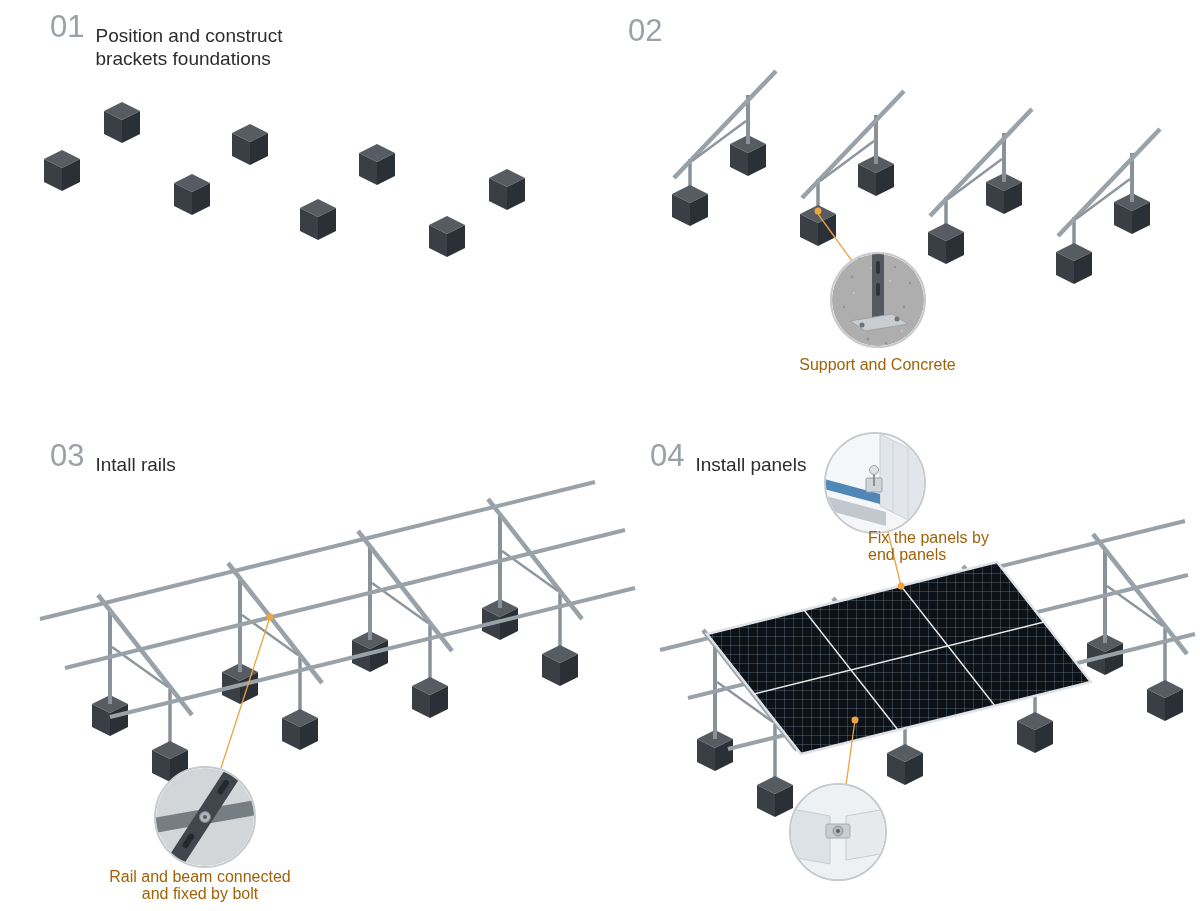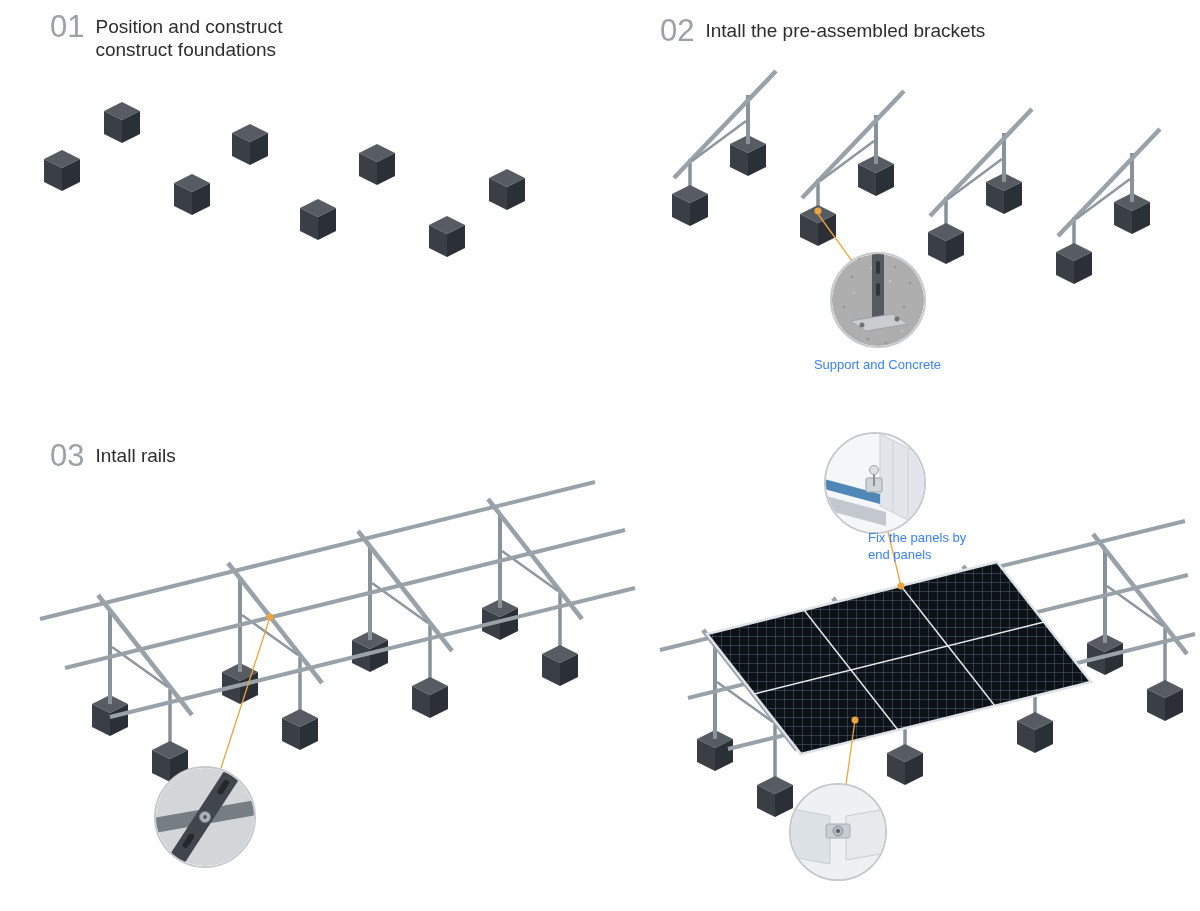--- a/index.html
+++ b/index.html
@@ -5,35 +5,35 @@
   html,body{margin:0;padding:0;}
   body{
     width:1200px;height:911px;position:relative;overflow:hidden;
     background:#ffffff;
     font-family:"Liberation Sans", sans-serif;
   }
   .canvas{position:absolute;inset:0;}
   .illus{position:absolute;}
   .step-header{position:absolute;display:flex;gap:11px;align-items:flex-start;}
   .num{font-size:31px;line-height:30px;color:#9ba1a7;font-weight:400;}
-  .title{font-size:19px;line-height:23px;color:#2d2d2d;font-weight:500;margin-top:3px;}
+  .title{font-size:19px;line-height:23px;color:#2d2d2d;font-weight:500;margin-top:12px;}
   .tl{display:block;}
-  .caption{position:absolute;font-size:13px;line-height:17px;color:#3b82f6;}
+  .caption{position:absolute;font-size:16px;line-height:17px;color:#a16207;}
   .cl{display:block;}
 </style>
 </head>
 <body>
 
 <div class="canvas">
 
   <div class="step-header" style="left:50px;top:12px">
     <span class="num">01</span>
     <div class="title">
       <span class="tl">Position and construct</span>
-      <span class="tl">construct foundations</span>
+      <span class="tl">brackets foundations</span>
     </div>
   </div>
 
   <svg class="illus" style="left:20px;top:70px" width="580" height="330">
     <defs>
       <g id="cube">
         <polygon points="0,-10 18,-1 0,8 -18,-1" fill="#565c62"></polygon>
         <polygon points="-18,-1 0,8 0,31 -18,22" fill="#3a3f45"></polygon>
         <polygon points="0,8 18,-1 18,22 0,31" fill="#2b3036"></polygon>
       </g>
@@ -43,25 +43,22 @@
       <use href="#cube" x="42" y="90"></use>
       <use href="#cube" x="230" y="64"></use>
       <use href="#cube" x="172" y="114"></use>
       <use href="#cube" x="357" y="84"></use>
       <use href="#cube" x="298" y="139"></use>
       <use href="#cube" x="487" y="109"></use>
       <use href="#cube" x="427" y="156"></use>
     </g>
   </svg>
 
-  <div class="step-header" style="left:660px;top:16px">
+  <div class="step-header" style="left:628px;top:16px">
     <span class="num">02</span>
-    <div class="title">
-      <span class="tl">Intall the pre-assembled brackets</span>
-    </div>
   </div>
 
   <svg class="illus" style="left:640px;top:55px" width="560" height="330">
     <defs>
       <g id="bracket">
         <use href="#cube" x="58" y="-50"></use>
         <line x1="58" y1="-51" x2="58" y2="-100" stroke="#8a9299" stroke-width="4"></line>
         <line x1="0" y1="-2" x2="0" y2="-36" stroke="#8a9299" stroke-width="3.5"></line>
         <line x1="-16" y1="-17" x2="86" y2="-124" stroke="#9aa2a9" stroke-width="4.5"></line>
         <line x1="2" y1="-34" x2="56" y2="-74" stroke="#8f979e" stroke-width="2.5"></line>
@@ -160,21 +157,31 @@
           <rect x="176" y="282" width="17" height="110" fill="#40464c"></rect>
           <rect x="181" y="294" width="6" height="16" rx="3" fill="#23282d"></rect>
           <rect x="181" y="358" width="6" height="16" rx="3" fill="#23282d"></rect>
         </g>
         <circle cx="185" cy="337" r="5.5" fill="#aeb4b9" stroke="#787f85" stroke-width="1"></circle>
         <circle cx="185" cy="337" r="2" fill="#565c62"></circle>
       </g>
     </g>
   </svg>
 
-
+  <div class="caption" style="left:95px;top:868px;width:210px;text-align:center">
+    <span class="cl">Rail and beam connected</span>
+    <span class="cl">and fixed by bolt</span>
+  </div>
+
+  <div class="step-header" style="left:650px;top:441px">
+    <span class="num">04</span>
+    <div class="title">
+      <span class="tl">Install panels</span>
+    </div>
+  </div>
 
   <svg class="illus" style="left:640px;top:420px" width="560" height="491">
     <defs>
       <pattern id="pvcells" width="9" height="9" patternUnits="userSpaceOnUse">
         <rect width="9" height="9" fill="#0d1219"></rect>
         <path d="M0 0 H9 M0 0 V9" stroke="#74879a" stroke-width="0.7" fill="none"></path>
       </pattern>
       <clipPath id="clip-c4a">
           <circle cx="235" cy="63" r="49"></circle>
         </clipPath>

